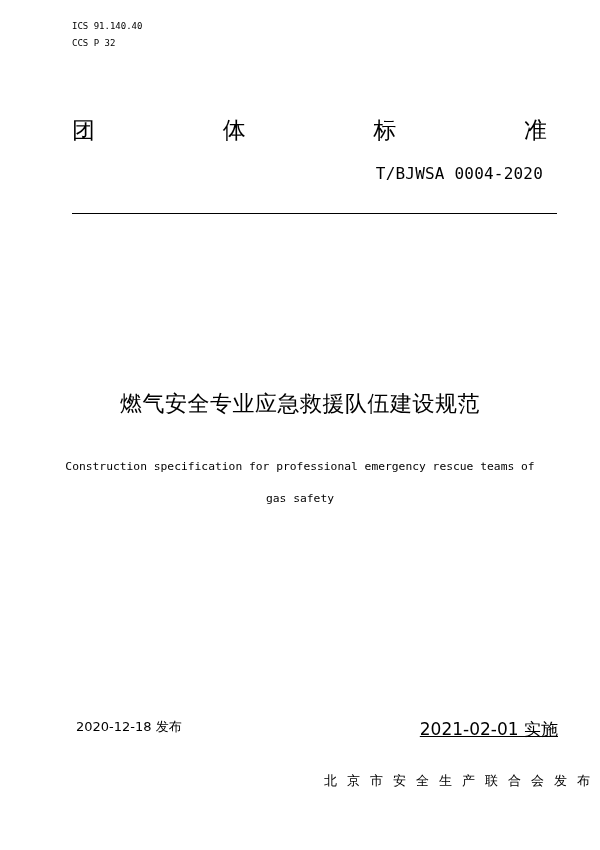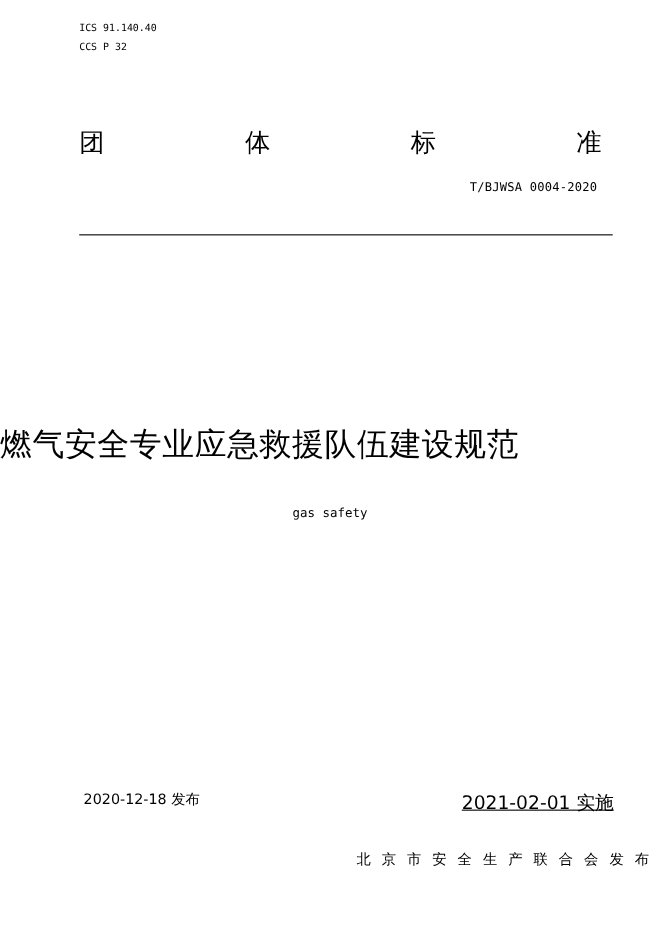--- a/index.html
+++ b/index.html
@@ -1,22 +1,22 @@
 <!DOCTYPE html>
 <html><head>
   <meta charset="utf-8">
   <style>
     html, body { margin: 0; padding: 0; background: #ffffff; }
     body { width: 600px; height: 850px; position: relative; overflow: hidden; color: #000; font-family: "DejaVu Sans", sans-serif; }
     .abs { position: absolute; }
     .codes { left: 72px; top: 18px; font-family: "DejaVu Sans Mono", monospace; font-size: 9px; line-height: 17px; }
     .std-title { left: 72px; top: 116px; width: 475px; display: flex; justify-content: space-between; font-size: 23px; line-height: 28px; }
-    .std-no { right: 57px; top: 164px; font-family: "DejaVu Sans Mono", monospace; font-size: 11px; letter-spacing: 0.2px; }
+    .std-no { right: 57px; top: 164px; font-family: "DejaVu Sans Mono", monospace; font-size: 16px; letter-spacing: 0.2px; }
     .rule { left: 72px; top: 213px; width: 485px; height: 0; border-top: 1.3px solid #000; }
-    .cn-title { left: 0; width: 600px; top: 388px; font-size: 29px; line-height: 32px; letter-spacing: 0.5px; }
+    .cn-title { left: 0; width: 600px; top: 388px; text-align: center; font-size: 22px; line-height: 32px; letter-spacing: 0.5px; }
     .en-title { left: 0; width: 600px; top: 451px; text-align: center; font-family: "DejaVu Sans Mono", monospace; font-size: 11.3px; line-height: 32px; }
     .date-left { left: 76px; top: 718px; font-size: 13px; }
     .date-right { right: 42px; top: 718px; font-size: 17px; text-decoration: underline; }
     .publisher { left: 0; width: 600px; top: 772px; text-align: right; font-size: 13px; letter-spacing: 10px; padding-left: 10px; box-sizing: border-box; }
   </style>
 </head>
 <body>
 
 <div class="abs codes">
   <div>ICS 91.140.40</div>
@@ -30,19 +30,20 @@
   <span>准</span>
 </div>
 
 <div class="abs std-no">T/BJWSA 0004-2020</div>
 
 <div class="abs rule"></div>
 
 <div class="abs cn-title">燃气安全专业应急救援队伍建设规范</div>
 
 <div class="abs en-title">
+  <div>Construction specification for professional emergency rescue teams of</div>
   <div>gas safety</div>
 </div>
 
 <div class="abs date-left">2020-12-18 发布</div>
 <div class="abs date-right">2021-02-01 实施</div>
 
 <div class="abs publisher">北京市安全生产联合会发布</div>
 
 </body></html>

